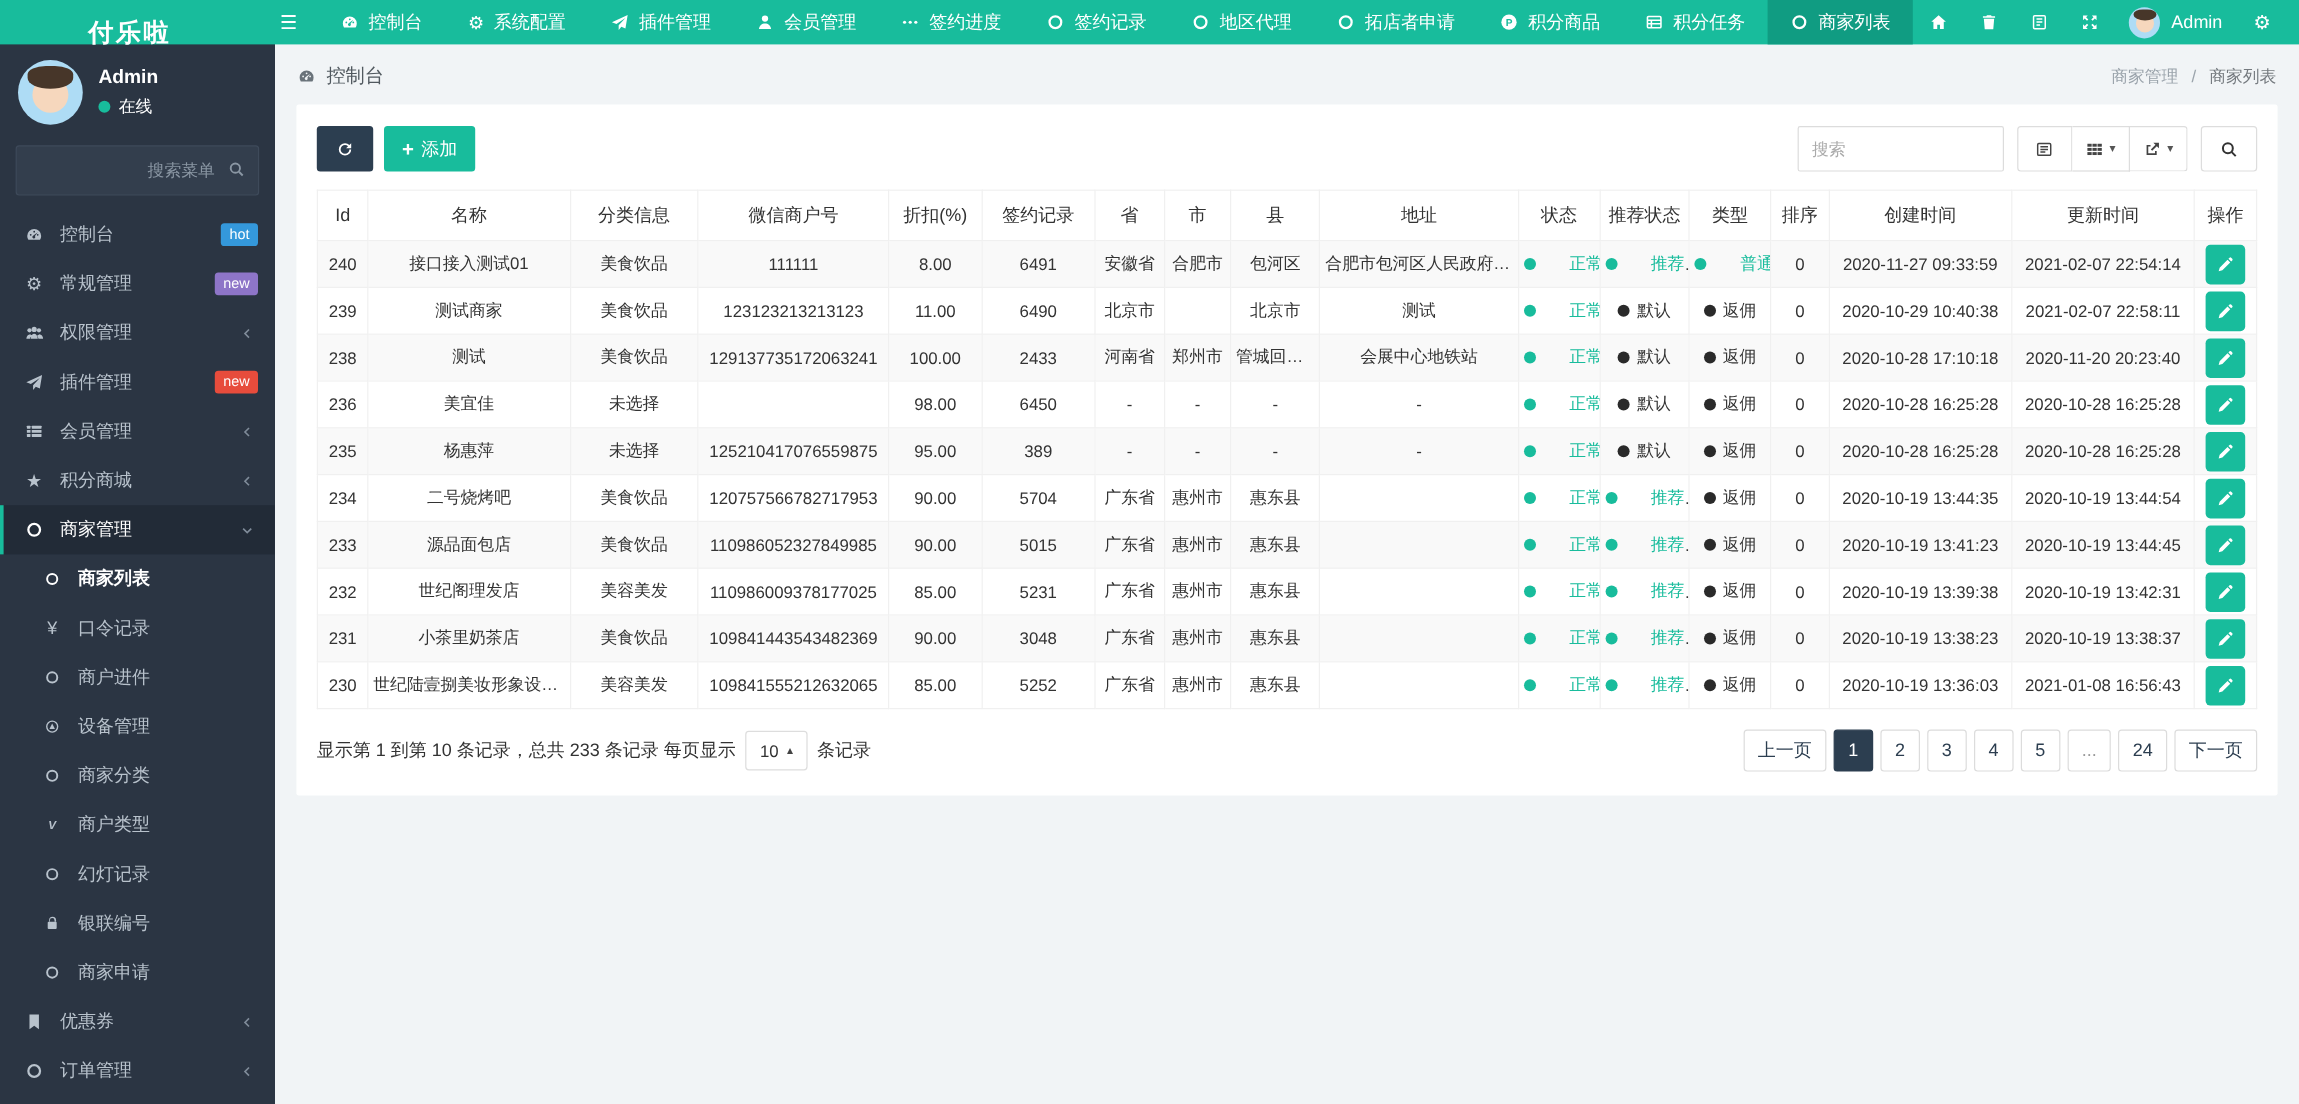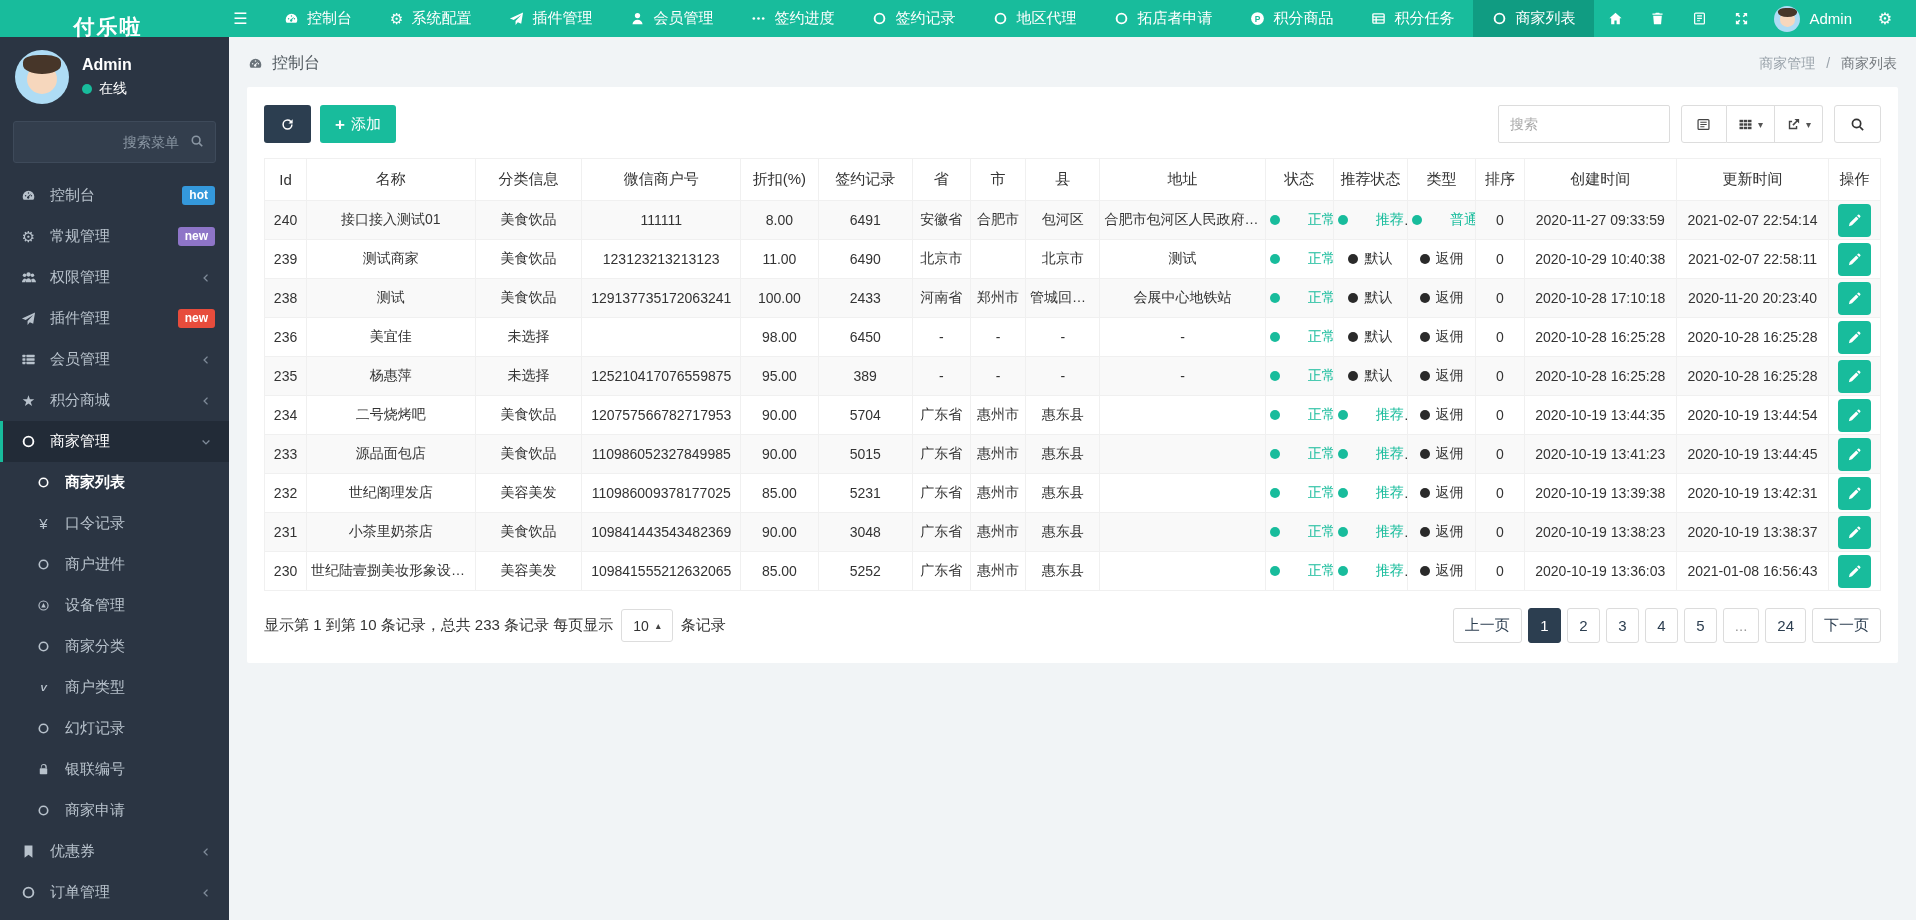--- a/index.html
+++ b/index.html
@@ -46,21 +46,21 @@
   .sidebar-search .search-ico{position:absolute;right:11px;top:12px;color:#8a96a3;}
   .sidebar-search .search-ico svg{width:14px;height:14px;}
   .menu{list-style:none;margin:4px 0 0;padding:0;font-size:15px;}
   .menu-item{display:flex;align-items:center;height:41px;padding:0 14px 0 16px;gap:12px;cursor:pointer;border-left:3px solid transparent;}
   .menu-item .ico{width:19px;}
   .menu-item .lbl{flex:1;white-space:nowrap;}
   .menu-item.active:not(.sub){background:#222b37;border-left-color:var(--green);color:#fff;}
   .menu-item.sub{padding-left:31px;}
   .menu-item.sub .ico svg{width:13px;height:13px;}
   .menu-item.sub.active{color:#fff;font-weight:bold;}
-  .badge{font-size:12px;font-weight:bold;color:#fff;padding:2px 7px;border-radius:3px;line-height:1.2;}
+  .badge{font-size:12px;font-weight:normal;color:#fff;padding:2px 7px;border-radius:3px;line-height:1.2;}
   .badge:empty{display:none;}
   .badge.blue{background:#3498db;} .badge.purple{background:#8e75c8;} .badge.red{background:#e74c3c;}
   .arrow{color:#7f8b99;} .arrow:empty{display:none;}
   .arrow svg{width:12px;height:12px;}
 
   
   .content{margin-left:229px;padding-top:37px;min-height:920px;}
   .content-header{display:flex;justify-content:space-between;align-items:center;padding:16px 19px 13px;}
   .page-title{display:flex;align-items:center;gap:9px;color:#51595f;font-size:16px;}
   .page-title .ico{color:#6a737a;}

